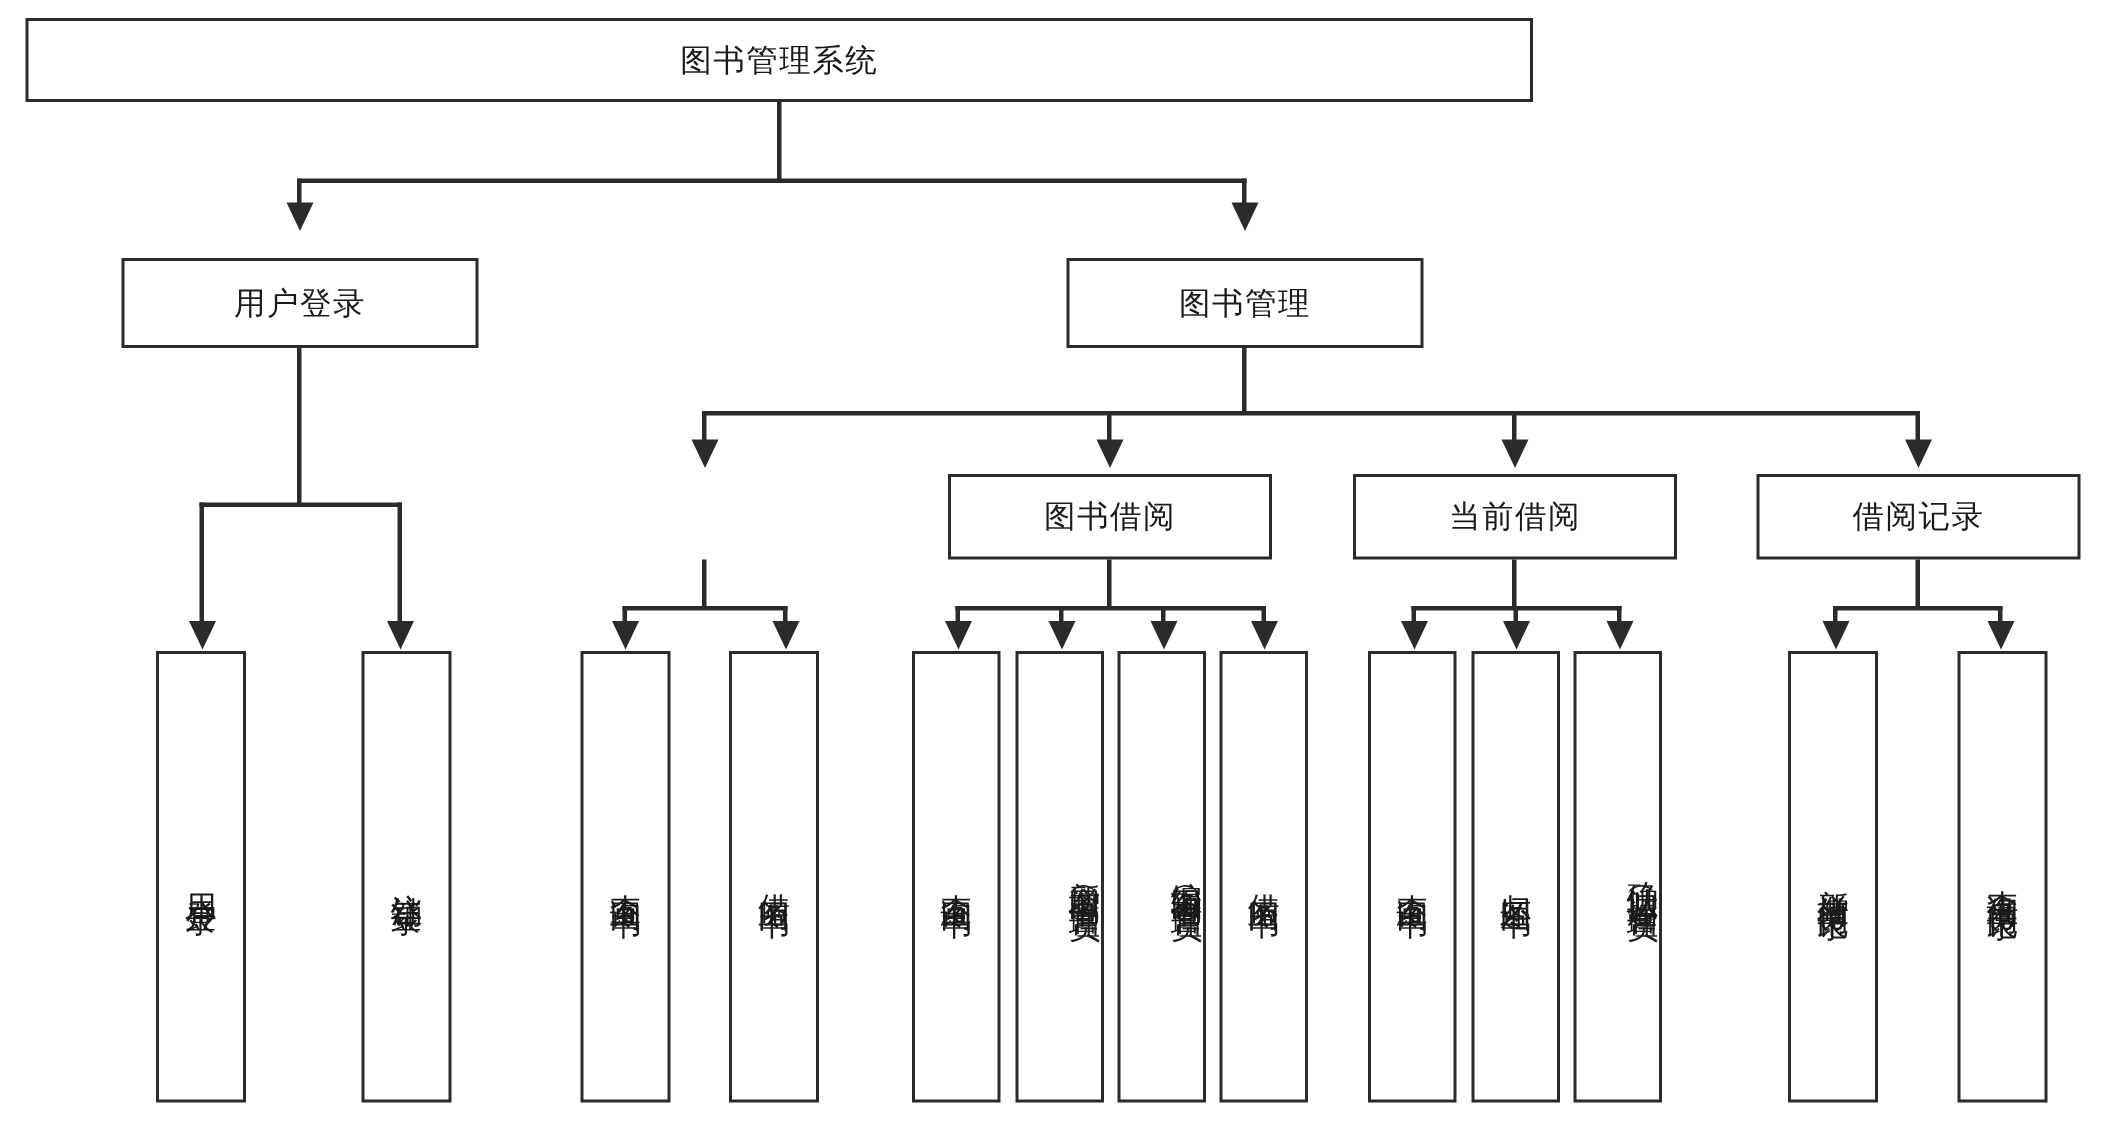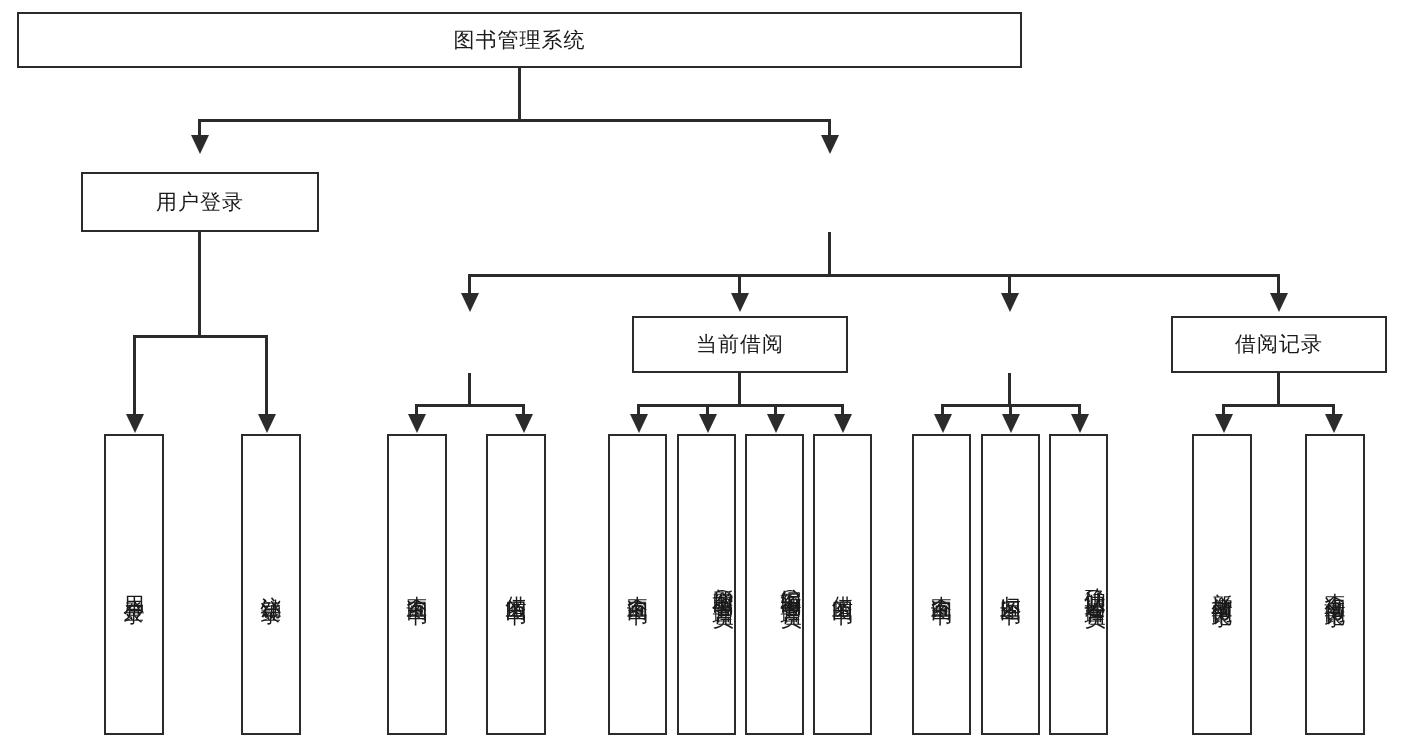--- a/index.html
+++ b/index.html
@@ -82,40 +82,46 @@
 
   <div class="conn v" style="left:198px; top:119px; width:3px; height:19px;"></div>
   <div class="arrow" style="left:191px; top:135px;"></div>
   <div class="conn v" style="left:828px; top:119px; width:3px; height:19px;"></div>
   <div class="arrow" style="left:821px; top:135px;"></div>
 
   <div class="node horiz" style="left:81px; top:172px; width:238px; height:60px;">
     <span class="label">用户登录</span>
   </div>
 
+  <div class="node horiz" style="left:711px; top:172px; width:238px; height:60px;">
+    <span class="label">图书管理</span>
+  </div>
 
   <div class="conn v" style="left:198px; top:232px; width:3px; height:104px;"></div>
   <div class="conn h" style="left:133px; top:335px; width:135px; height:3px;"></div>
   <div class="conn v" style="left:133px; top:335px; width:3px; height:83px;"></div>
   <div class="arrow" style="left:126px; top:414px;"></div>
   <div class="conn v" style="left:265px; top:335px; width:3px; height:83px;"></div>
   <div class="arrow" style="left:258px; top:414px;"></div>
 
   <div class="conn v" style="left:828px; top:232px; width:3px; height:44px;"></div>
   <div class="conn h" style="left:468px; top:274px; width:812px; height:3px;"></div>
   <div class="conn v" style="left:468px; top:274px; width:3px; height:22px;"></div>
   <div class="arrow" style="left:461px; top:293px;"></div>
   <div class="conn v" style="left:738px; top:274px; width:3px; height:22px;"></div>
   <div class="arrow" style="left:731px; top:293px;"></div>
   <div class="conn v" style="left:1008px; top:274px; width:3px; height:22px;"></div>
   <div class="arrow" style="left:1001px; top:293px;"></div>
   <div class="conn v" style="left:1277px; top:274px; width:3px; height:22px;"></div>
   <div class="arrow" style="left:1270px; top:293px;"></div>
 
   <div class="node horiz" style="left:632px; top:316px; width:216px; height:57px;">
+    <span class="label">图书借阅</span>
+  </div>
+  <div class="node horiz" style="left:902px; top:316px; width:216px; height:57px;">
     <span class="label">当前借阅</span>
   </div>
   <div class="node horiz" style="left:1171px; top:316px; width:216px; height:57px;">
     <span class="label">借阅记录</span>
   </div>
 
   <div class="conn v" style="left:468px; top:373px; width:3px; height:33px;"></div>
   <div class="conn h" style="left:415px; top:404px; width:110px; height:3px;"></div>
   <div class="conn v" style="left:415px; top:404px; width:3px; height:14px;"></div>
   <div class="arrow" style="left:408px; top:414px;"></div>

